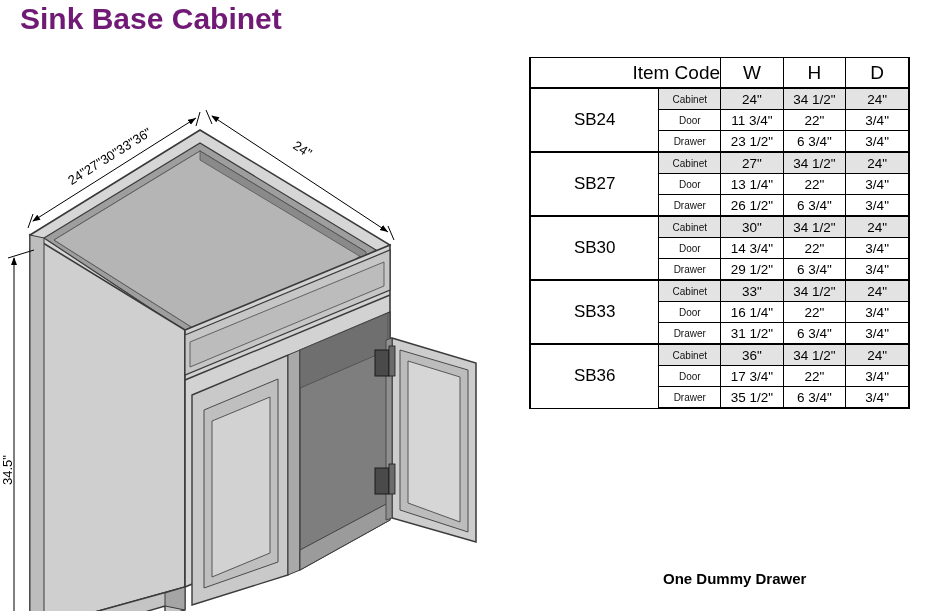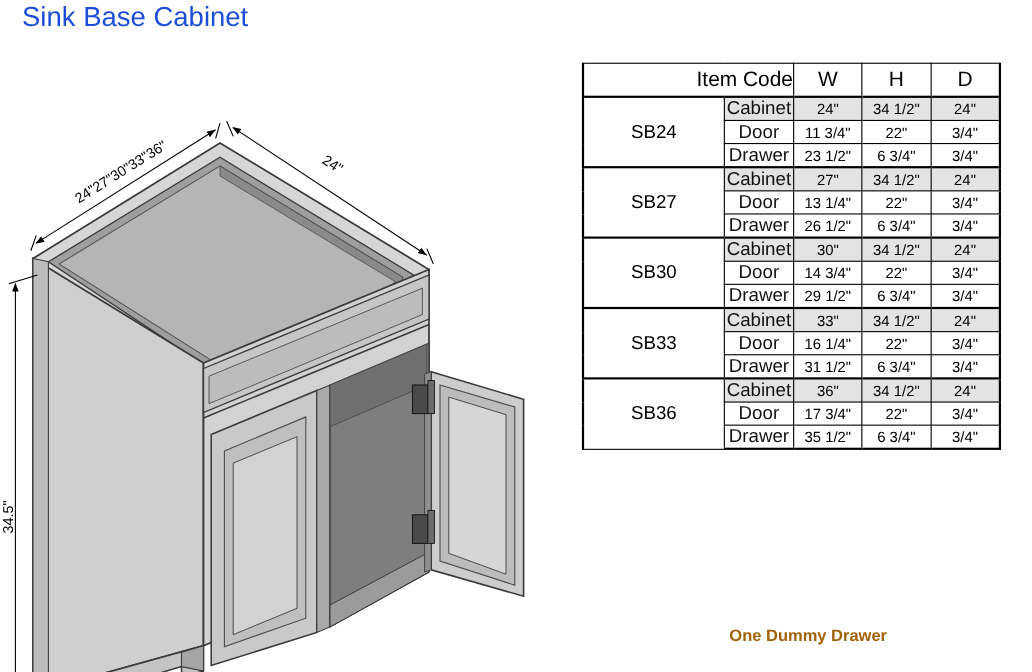--- a/index.html
+++ b/index.html
@@ -13,24 +13,24 @@
     position: relative;
     font-family: "Liberation Sans", sans-serif;
     color: #000000;
     overflow: hidden;
   }
 
   #page-title {
     position: absolute;
     left: 20px;
     top: 2px;
-    font-size: 25px;
-    font-weight: normal;
+    font-size: 30px;
+    font-weight: bold;
     letter-spacing: 0px;
-    color: #1d4ed8;
+    color: #701a75;
   }
 
   
   #drawing {
     position: absolute;
     left: 0;
     top: 50px;
     width: 520px;
     height: 561px;
   }
@@ -61,21 +61,21 @@
   #spec-table .hdr-dim {
     font-size: 19px;
     font-weight: normal;
     width: 58px;
   }
   #spec-table .code-cell {
     font-size: 17px;
     width: 120px;
   }
   #spec-table .part-cell {
-    font-size: 17px;
+    font-size: 10px;
     width: 57px;
     color: #111;
   }
   #spec-table .val {
     font-size: 13.5px;
   }
   #spec-table .shaded {
     background: #e3e3e3;
   }
   #spec-table tr.group-top td {
@@ -84,21 +84,21 @@
   #spec-table .outer-left { border-left: 2px solid #000; }
   #spec-table .outer-right { border-right: 2px solid #000; }
   #spec-table tr.last-row td { border-bottom: 2px solid #000; }
 
   #footer-note {
     position: absolute;
     left: 663px;
     top: 570px;
     font-size: 15px;
     font-weight: bold;
-    color: #a16207;
+    color: #000000;
   }
 
   .dim-text {
     font-family: "Liberation Sans", sans-serif;
     font-size: 13px;
     fill: #000;
   }
 </style>
 </head>
 <body>

